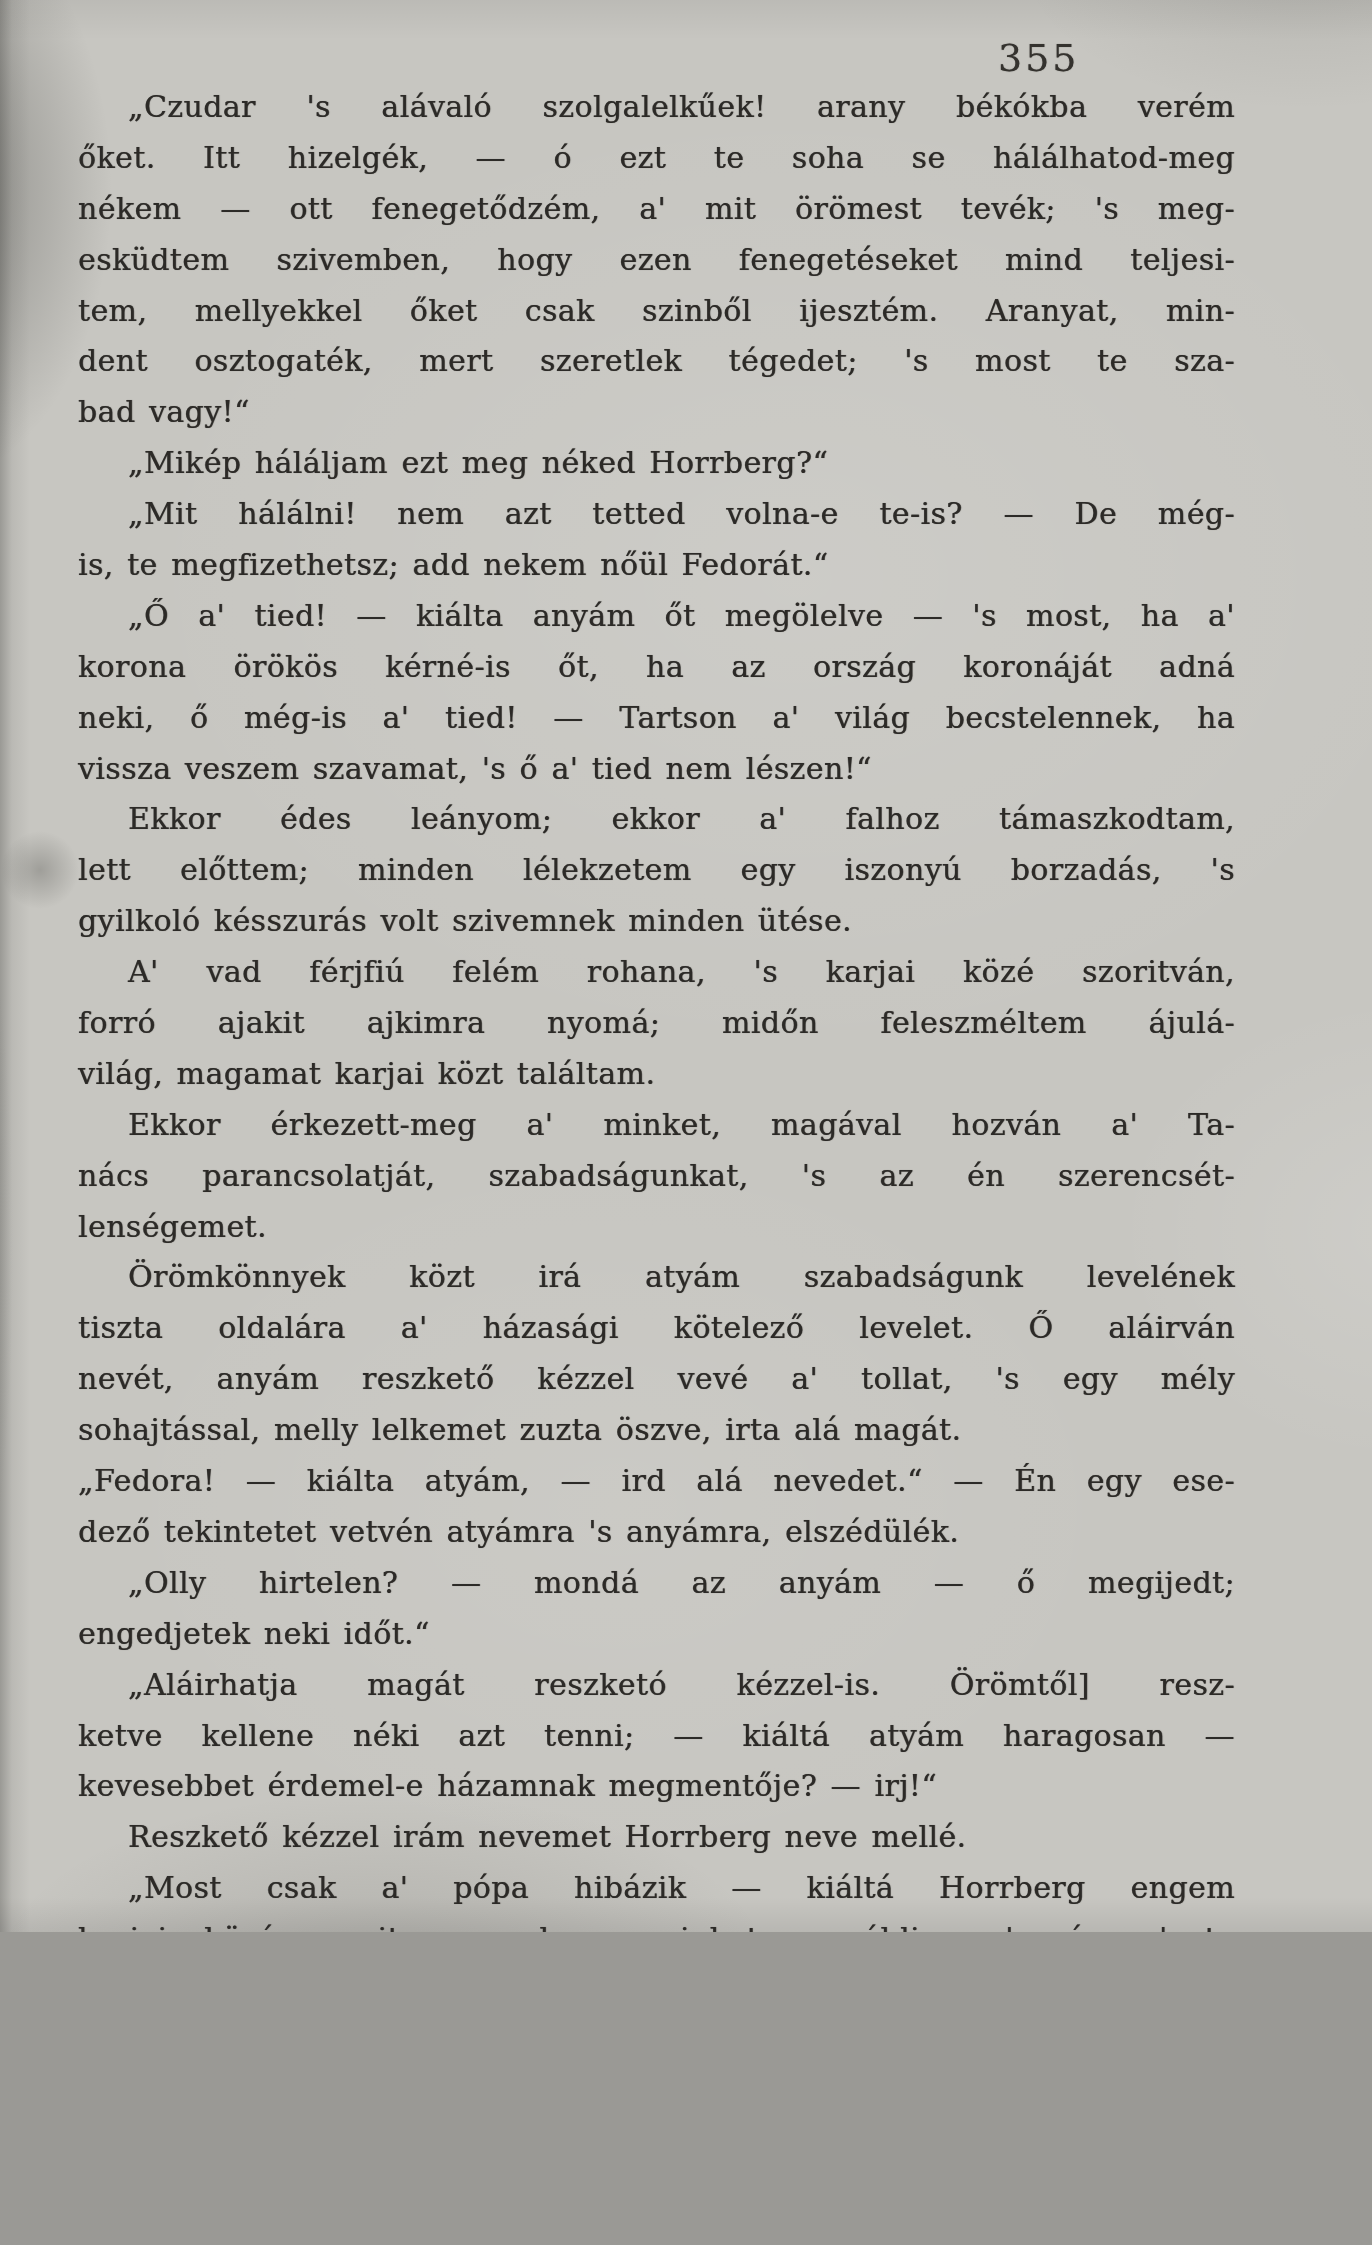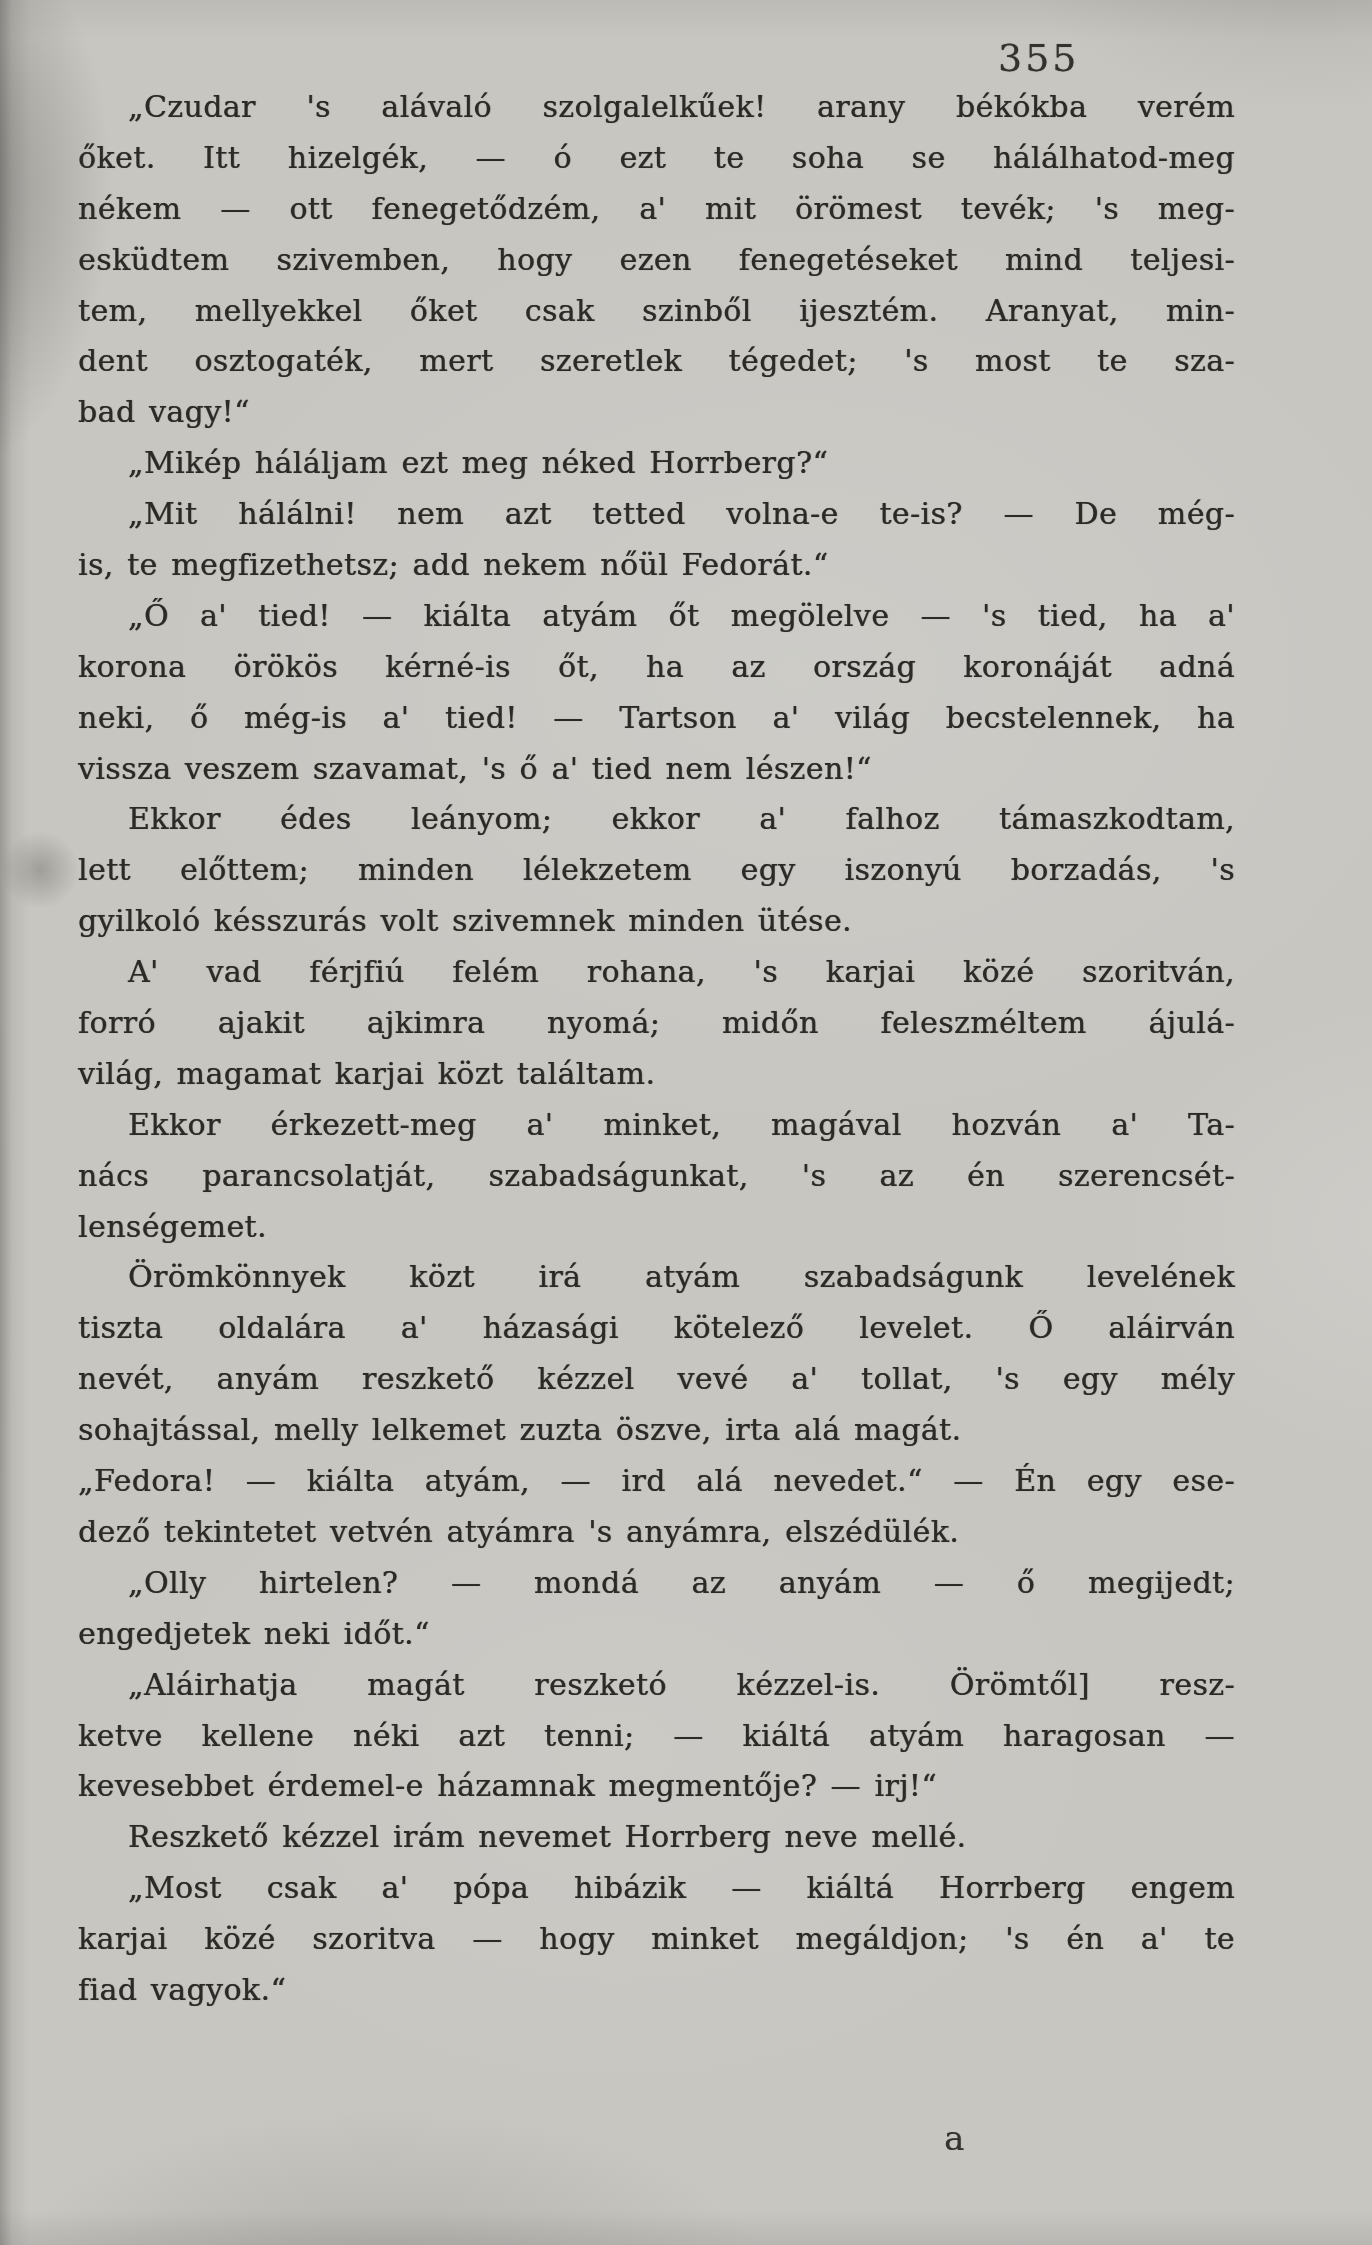--- a/index.html
+++ b/index.html
@@ -3,21 +3,21 @@
 <meta charset="utf-8">
 <style>
   html, body {
     margin: 0;
     padding: 0;
     background: #9a9995;
   }
   .page {
     position: relative;
     width: 1372px;
-    height: 2245px;
+    height: 1932px;
     overflow: hidden;
     background-color: #c7c6c1;
     background-image:
       radial-gradient(ellipse 260px 420px at -70px 190px, rgba(25,25,22,0.38), transparent 70%),
       radial-gradient(ellipse 120px 700px at -70px 1250px, rgba(40,40,36,0.20), transparent 70%),
       radial-gradient(ellipse 60px 60px at 40px 870px, rgba(40,40,36,0.25), transparent 65%),
       radial-gradient(ellipse 420px 330px at 103% 1230px, rgba(255,255,255,0.12), transparent 72%),
       radial-gradient(ellipse 900px 650px at 58% 30%, rgba(255,255,255,0.10), transparent 75%),
       radial-gradient(ellipse 700px 500px at 45% 78%, rgba(255,255,255,0.07), transparent 75%),
       radial-gradient(ellipse 520px 240px at 28% 102%, rgba(45,45,40,0.14), transparent 75%),
@@ -81,21 +81,21 @@
       <div class="line indent justify">„Czudar 's alávaló szolgalelkűek! arany békókba verém</div>
       <div class="line justify">őket. Itt hizelgék, — ó ezt te soha se hálálhatod-meg</div>
       <div class="line justify">nékem — ott fenegetődzém, a' mit örömest tevék; 's meg-</div>
       <div class="line justify">esküdtem szivemben, hogy ezen fenegetéseket mind teljesi-</div>
       <div class="line justify">tem, mellyekkel őket csak szinből ijesztém. Aranyat, min-</div>
       <div class="line justify">dent osztogaték, mert szeretlek tégedet; 's most te sza-</div>
       <div class="line">bad vagy!“</div>
       <div class="line indent">„Mikép háláljam ezt meg néked Horrberg?“</div>
       <div class="line indent justify">„Mit hálálni! nem azt tetted volna-e te-is? — De még-</div>
       <div class="line">is, te megfizethetsz; add nekem nőül Fedorát.“</div>
-      <div class="line indent justify">„Ő a' tied! — kiálta atyám őt megölelve — 's tied, ha a'</div>
+      <div class="line indent justify">„Ő a' tied! — kiálta anyám őt megölelve — 's most, ha a'</div>
       <div class="line justify">korona örökös kérné-is őt, ha az ország koronáját adná</div>
       <div class="line justify">neki, ő még-is a' tied! — Tartson a' világ becstelennek, ha</div>
       <div class="line">vissza veszem szavamat, 's ő a' tied nem lészen!“</div>
       <div class="line indent justify">Ekkor édes leányom; ekkor a' falhoz támaszkodtam,</div>
       <div class="line justify">lett előttem; minden lélekzetem egy iszonyú borzadás, 's</div>
       <div class="line">gyilkoló késszurás volt szivemnek minden ütése.</div>
       <div class="line indent justify">A' vad férjfiú felém rohana, 's karjai közé szoritván,</div>
       <div class="line justify">forró ajakit ajkimra nyomá; midőn feleszméltem ájulá-</div>
       <div class="line">világ, magamat karjai közt találtam.</div>
       <div class="line indent justify">Ekkor érkezett-meg a' minket, magával hozván a' Ta-</div>

